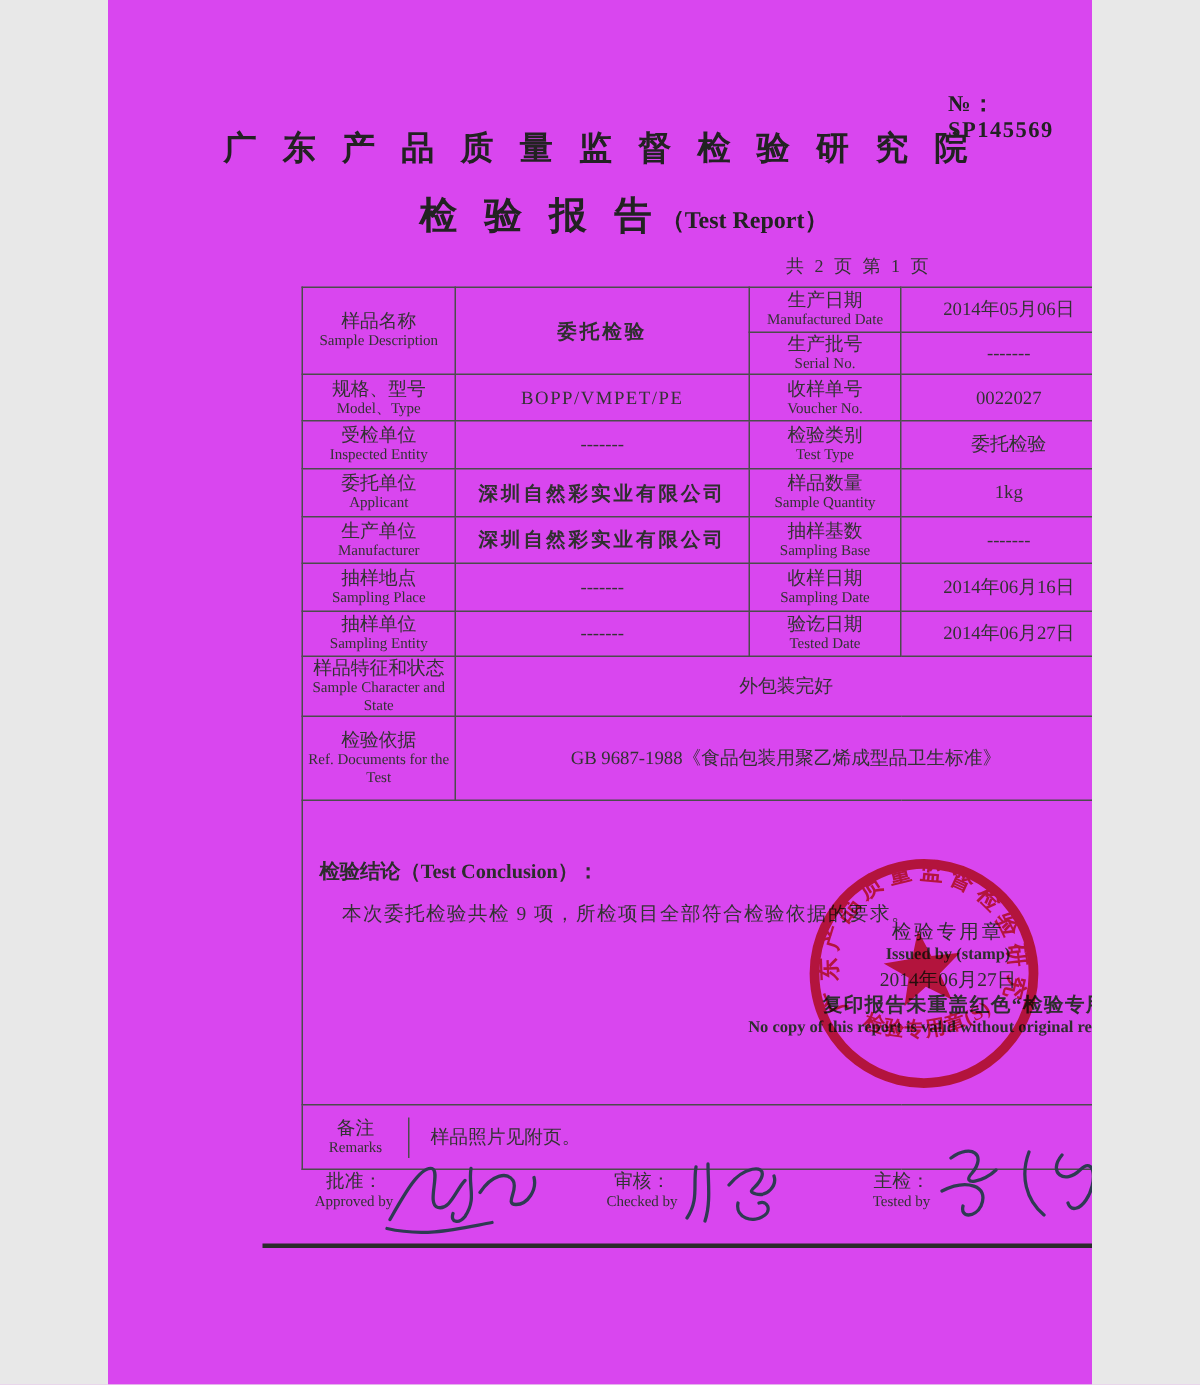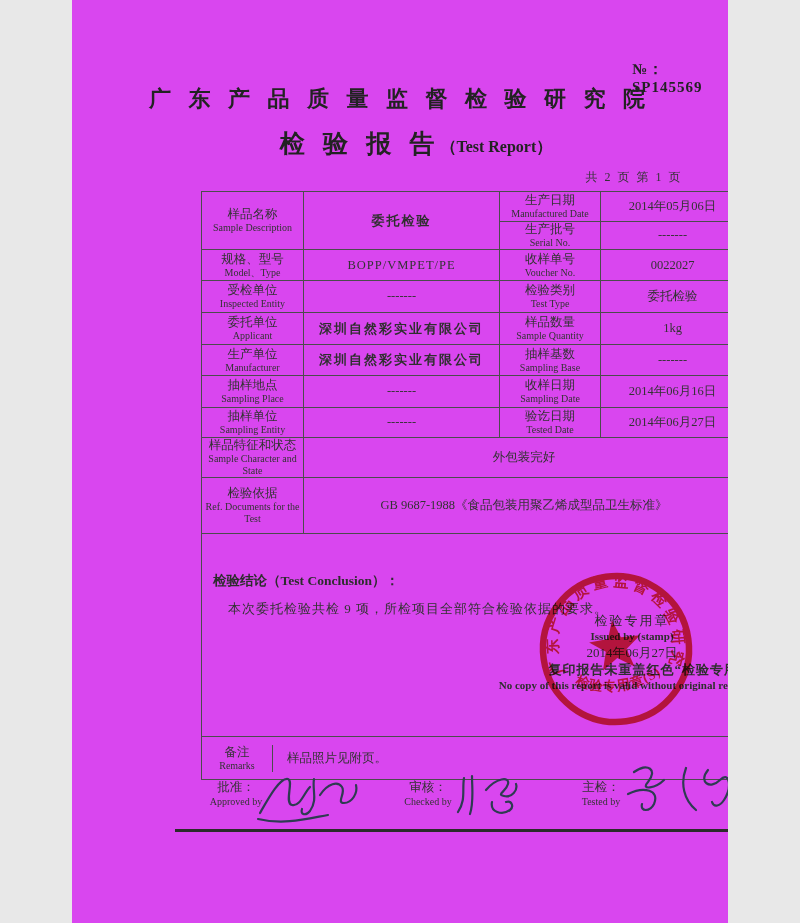--- a/index.html
+++ b/index.html
@@ -8,21 +8,21 @@
     background:#d946ef;overflow:hidden;
     font-family:"Liberation Serif",serif;color:#333;
   }
   
   .report-no{position:absolute;top:60px;left:560px;font-size:15px;font-weight:bold;letter-spacing:1px;color:#222;}
   .org-cn{position:absolute;top:84px;left:0;width:100%;text-align:center;font-size:22px;font-weight:bold;letter-spacing:6px;color:#222;}
   .org-en{position:absolute;top:110px;left:0;width:100%;text-align:center;font-size:13.5px;font-weight:bold;color:#222;}
   .title-line{position:absolute;top:127px;left:16px;width:100%;text-align:center;color:#222;}
   .title-cn{font-size:25px;font-weight:bold;letter-spacing:6px;}
   .title-en{font-size:16px;font-weight:bold;}
-  .page-info{position:absolute;top:169px;left:452px;width:220px;text-align:center;font-size:12px;letter-spacing:2px;color:#333;}
+  .page-info{position:absolute;top:169px;left:452px;width:220px;text-align:left;font-size:12px;letter-spacing:2px;color:#333;}
   
   table.main{position:absolute;left:129px;top:191px;width:543px;border-collapse:collapse;table-layout:fixed;}
   table.main td{border:1px solid #4c4c4c;padding:0;vertical-align:middle;text-align:center;overflow:visible;}
   .cn{font-size:12.5px;line-height:15px;color:#333;}
   .en{font-size:10px;line-height:12px;color:#333;font-family:"Liberation Serif",serif;}
   .val{font-size:12.5px;color:#333;}
   .val-bold{font-size:13px;font-weight:bold;font-family:"Liberation Sans",sans-serif;color:#2f2f2f;letter-spacing:2px;}
   .val-left{text-align:left;padding-left:12px;}
   
   td.conclusion-cell{position:relative;}

